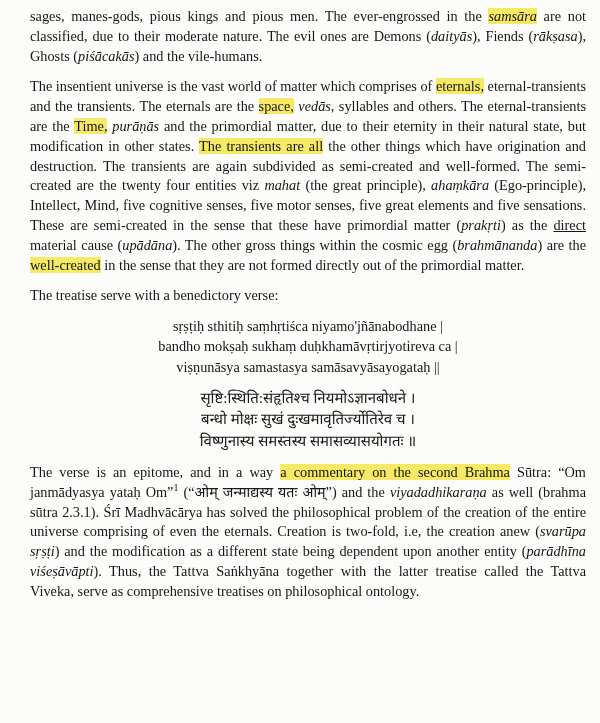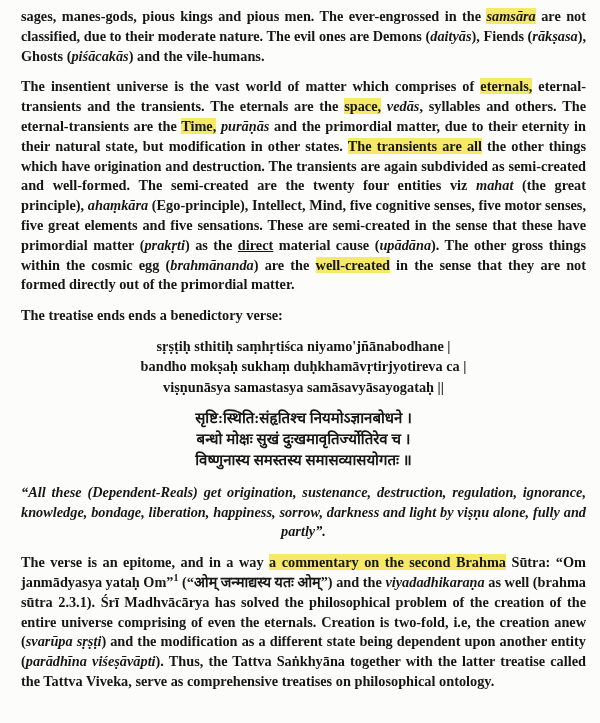--- a/index.html
+++ b/index.html
@@ -6,21 +6,21 @@
   html, body { margin: 0; padding: 0; }
   body {
     width: 600px;
     height: 723px;
     background: #fcfcfa;
     color: #161616;
     font-family: "Liberation Serif", "DejaVu Serif", serif;
     font-size: 14.3px;
     overflow: hidden;
   }
-  .page { padding: 7px 14px 0 21px; font-weight: bold; }
+  .page { padding: 7px 14px 0 30px; }
   .para {
     text-align: justify;
     line-height: 1.385;
     margin: 0 0 11px 0;
   }
   .intro { text-align: left; margin-bottom: 10px; }
   .verse {
     text-align: center;
     line-height: 1.42;
     margin: 0 0 9px 0;
@@ -36,31 +36,30 @@
 </style>
 </head>
 <body style="background: rgb(252, 252, 250); color: rgb(22, 22, 22);">
 
 <div class="page">
 
   <p class="para"><span>sages, manes-gods, pious kings and pious men. The ever-engrossed in the </span><span class="seg-italic seg-highlight">samsāra</span><span> are not classified, due to their moderate nature. The evil ones are Demons (</span><span class="seg-italic">daityās</span><span>), Fiends (</span><span class="seg-italic">rākṣasa</span><span>), Ghosts (</span><span class="seg-italic">piśācakās</span><span>) and the vile-humans.</span></p>
 
   <p class="para"><span>The insentient universe is the vast world of matter which comprises of </span><span class="seg-highlight">eternals,</span><span> eternal-transients and the transients. The eternals are the </span><span class="seg-highlight">space,</span><span> </span><span class="seg-italic">vedās</span><span>, syllables and others. The eternal-transients are the </span><span class="seg-highlight">Time,</span><span> </span><span class="seg-italic">purāṇās</span><span> and the primordial matter, due to their eternity in their natural state, but modification in other states. </span><span class="seg-highlight">The transients are all</span><span> the other things which have origination and destruction. The transients are again subdivided as semi-created and well-formed. The semi-created are the twenty four entities viz </span><span class="seg-italic">mahat</span><span> (the great principle), </span><span class="seg-italic">ahaṃkāra</span><span> (Ego-principle), Intellect, Mind, five cognitive senses, five motor senses, five great elements and five sensations. These are semi-created in the sense that these have primordial matter (</span><span class="seg-italic">prakṛti</span><span>) as the </span><span class="seg-underline">direct</span><span> material cause (</span><span class="seg-italic">upādāna</span><span>). The other gross things within the cosmic egg (</span><span class="seg-italic">brahmānanda</span><span>) are the </span><span class="seg-highlight">well-created</span><span> in the sense that they are not formed directly out of the primordial matter.</span></p>
 
-  <p class="para intro">The treatise ends ends a benedictory verse:</p>
+  <p class="para intro">The treatise serve with a benedictory verse:</p>
 
   <div class="verse verse-translit">
       <div class="verse-line">sṛṣṭiḥ sthitiḥ saṃhṛtiśca niyamo'jñānabodhane |</div>
       <div class="verse-line">bandho mokṣaḥ sukhaṃ duḥkhamāvṛtirjyotireva ca |</div>
       <div class="verse-line">viṣṇunāsya samastasya samāsavyāsayogataḥ ||</div>
     </div>
 
   <div class="verse verse-deva">
       <div class="verse-line">सृष्टि:स्थिति:संहृतिश्च नियमोऽज्ञानबोधने ।</div>
       <div class="verse-line">बन्धो मोक्षः सुखं दुःखमावृतिर्ज्योतिरेव च ।</div>
       <div class="verse-line">विष्णुनास्य समस्तस्य समासव्यासयोगतः ॥</div>
     </div>
 
-  <p class="para quote"><span class="seg-italic">“All these (Dependent-Reals) get origination, sustenance, destruction, regulation, ignorance, knowledge, bondage, liberation, happiness, sorrow, darkness and light by viṣṇu alone, fully and partly”.</span></p>
 
   <p class="para last"><span>The verse is an epitome, and in a way </span><span class="seg-highlight">a commentary on the second Brahma</span><span> Sūtra: “Om janmādyasya yataḥ Om”</span><span class="seg-sup">1</span><span> (“ओम् जन्माद्यस्य यतः ओम्”) and the </span><span class="seg-italic">viyadadhikaraṇa</span><span> as well (brahma sūtra 2.3.1). Śrī Madhvācārya has solved the philosophical problem of the creation of the entire universe comprising of even the eternals. Creation is two-fold, i.e, the creation anew (</span><span class="seg-italic">svarūpa sṛṣṭi</span><span>) and the modification as a different state being dependent upon another entity (</span><span class="seg-italic">parādhīna viśeṣāvāpti</span><span>). Thus, the Tattva Saṅkhyāna together with the latter treatise called the Tattva Viveka, serve as comprehensive treatises on philosophical ontology.</span></p>
 
 </div>
 
 </body></html>

